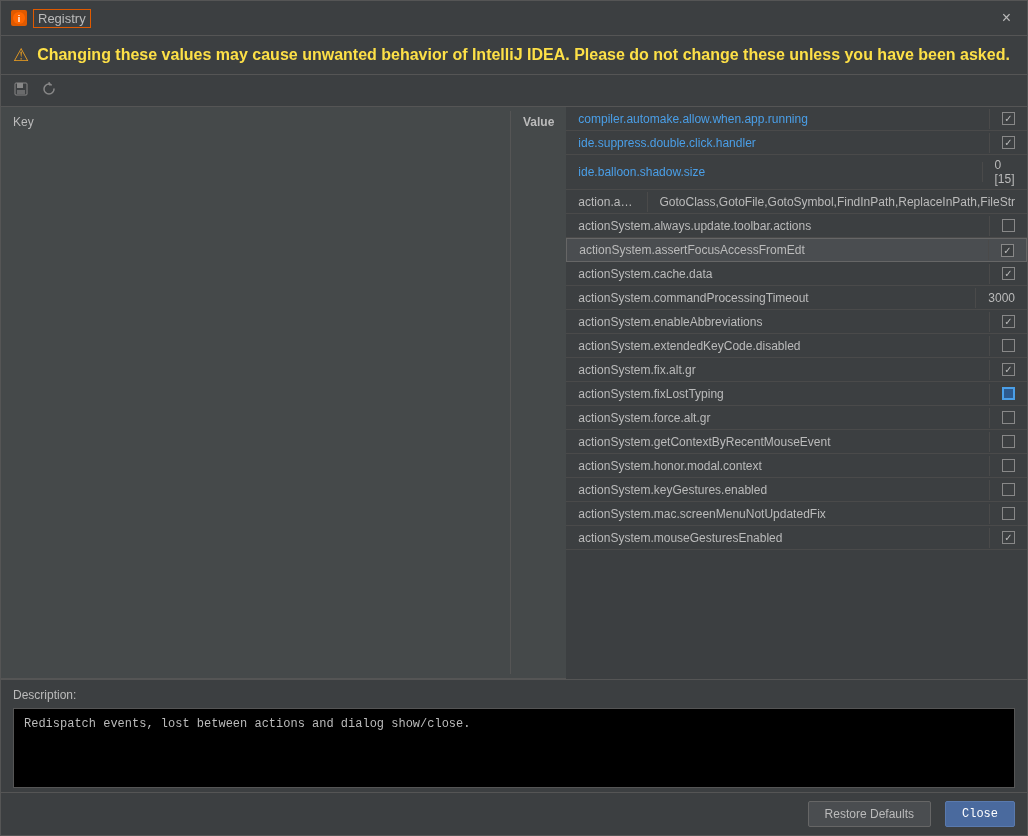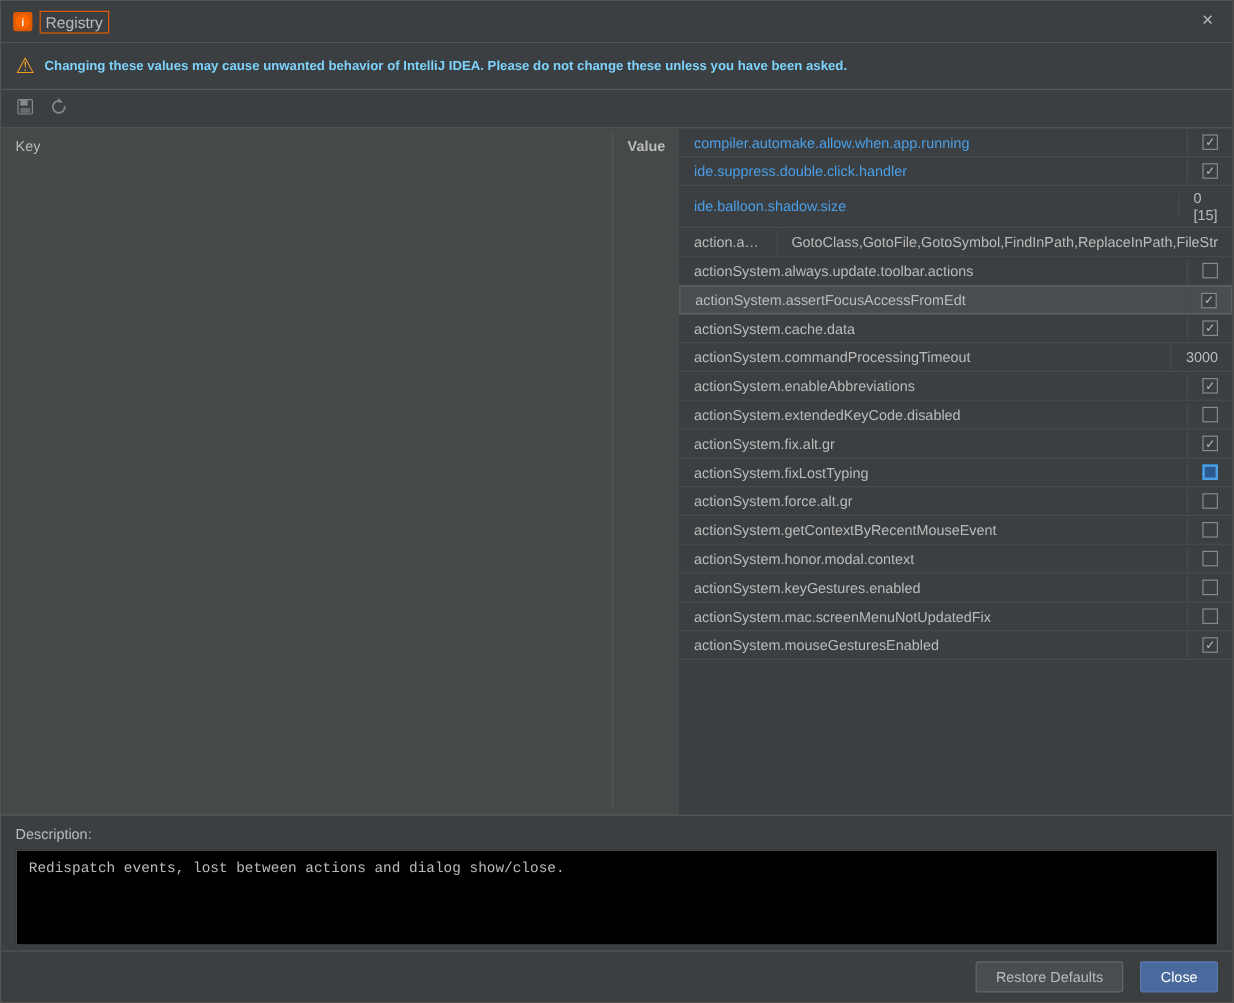--- a/index.html
+++ b/index.html
@@ -68,22 +68,22 @@
       display: flex;
       align-items: center;
       gap: 8px;
     }
     .warning-icon {
       color: #f0a020;
       font-size: 18px;
       flex-shrink: 0;
     }
     .warning-text {
-      color: #7dd3fc;
-      font-size: 11px;
+      color: #fde047;
+      font-size: 16px;
       font-weight: bold;
     }
     .toolbar {
       background: #3c3f41;
       border-bottom: 1px solid #555;
       padding: 4px 8px;
       display: flex;
       align-items: center;
       gap: 4px;
       height: 32px;
@@ -200,20 +200,21 @@
       background: #4a4d50;
       color: #bbbbbb;
       cursor: pointer;
       font-size: 12px;
       border-radius: 2px;
     }
     .btn.primary {
       background: #4a6a9e;
       border-color: #5a7aae;
       color: #ffffff;
+      font-family: Liberation Mono, monospace;
     }
   </style>
 </head>
 <body>
 
 <div class="dialog">
 
   <div class="title-bar">
     <div class="title-bar-left">
       <div class="app-icon">

